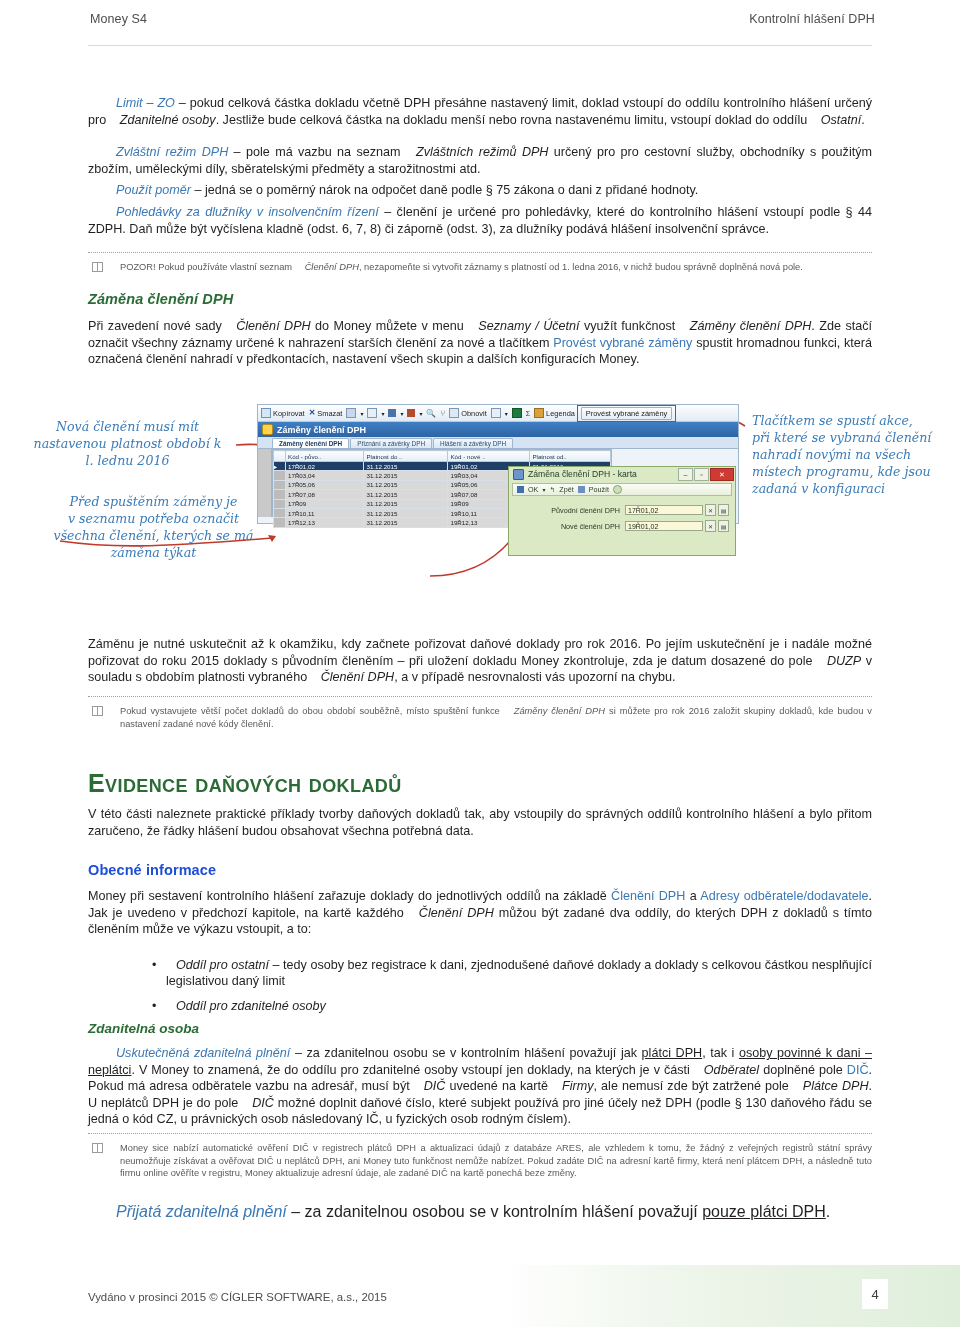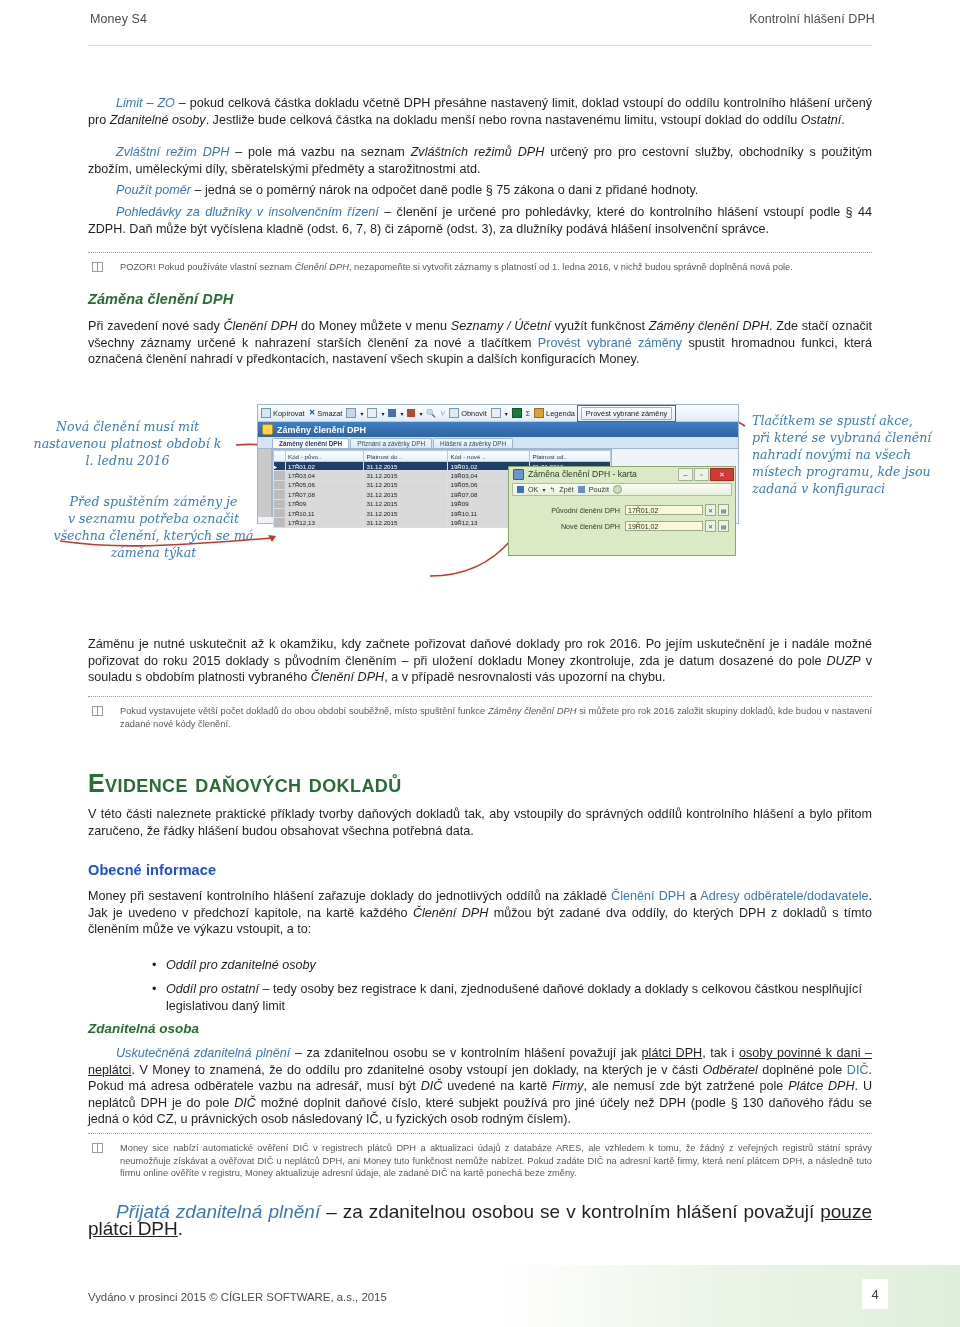--- a/index.html
+++ b/index.html
@@ -20,21 +20,21 @@
   .page-header .hdr-text{font-size:12.5px;color:#4d4d4d;letter-spacing:.1px;}
   .header-rule{
     position:absolute;left:88px;top:45px;width:784px;height:1px;
     background:#cfe0cd;
   }
   .para{
     position:absolute;left:88px;width:784px;
     font-size:12.6px;line-height:16.6px;color:#231f20;text-align:justify;
   }
   .lead{color:#3a78b5;font-style:italic;margin-left:28px;}
-  .it{font-style:italic;}
+  .it{font-style:italic;margin-left:10px;}
   .link{color:#3a78b5;}
   .uline{text-decoration:underline;}
   
   .dotrule{
     position:absolute;left:88px;width:784px;height:0;
     border-top:1px dotted #9aa29a;
   }
   .note{
     position:absolute;left:120px;width:752px;
     font-size:9.3px;line-height:12.6px;color:#5a5a5a;text-align:justify;
@@ -429,35 +429,35 @@
 <div class="h1" style="top:769px;">Evidence daňových dokladů</div>
 <div class="para" style="top:806px;">V této části naleznete praktické příklady tvorby daňových dokladů tak, aby vstoupily do správných oddílů kontrolního hlášení a bylo přitom zaručeno, že řádky hlášení budou obsahovat všechna potřebná data.</div>
 
 <div class="h3" style="top:862px;">Obecné informace</div>
 <div class="para" style="top:888px;">
   <span>Money při sestavení kontrolního hlášení zařazuje doklady do jednotlivých oddílů na základě </span><span class="link">Členění DPH</span><span> a </span><span class="link">Adresy odběratele/dodavatele</span><span>. Jak je uvedeno v předchozí kapitole, na kartě každého </span><span class="it">Členění DPH</span><span> můžou být zadané dva oddíly, do kterých DPH z dokladů s tímto členěním může ve výkazu vstoupit, a to:</span>
 </div>
 
 <ul class="bullets" style="top:944px;">
   <li>
-    <span class="it">Oddíl pro zdanitelné osoby</span><span></span>
+    <span class="it">Oddíl pro ostatní</span><span> – tedy osoby bez registrace k dani, zjednodušené daňové doklady a doklady s celkovou částkou nesplňující legislativou daný limit</span>
   </li>
   <li>
-    <span class="it">Oddíl pro ostatní</span><span> – tedy osoby bez registrace k dani, zjednodušené daňové doklady a doklady s celkovou částkou nesplňující legislativou daný limit</span>
+    <span class="it">Oddíl pro zdanitelné osoby</span><span></span>
   </li>
 </ul>
 
 <div class="h3i" style="top:1021px;">Zdanitelná osoba</div>
 <div class="para" style="top:1045px;">
   <span class="lead">Uskutečněná zdanitelná plnění</span><span> – za zdanitelnou osobu se v kontrolním hlášení považují jak </span><span class="uline">plátci DPH</span><span>, tak i </span><span class="uline">osoby povinné k dani – neplátci</span><span>. V Money to znamená, že do oddílu pro zdanitelné osoby vstoupí jen doklady, na kterých je v části </span><span class="it">Odběratel</span><span> doplněné pole </span><span class="link">DIČ</span><span>. Pokud má adresa odběratele vazbu na adresář, musí být </span><span class="it">DIČ</span><span> uvedené na kartě </span><span class="it">Firmy</span><span>, ale nemusí zde být zatržené pole </span><span class="it">Plátce DPH</span><span>. U neplátců DPH je do pole </span><span class="it">DIČ</span><span> možné doplnit daňové číslo, které subjekt používá pro jiné účely než DPH (podle § 130 daňového řádu se jedná o kód CZ, u právnických osob následovaný IČ, u fyzických osob rodným číslem).</span>
 </div>
 
 <div class="dotrule" style="top:1133px;"></div>
 <div class="note-icon" style="left:92px;top:1143px;"></div>
 <div class="note" style="top:1142px;">Money sice nabízí automatické ověření DIČ v registrech plátců DPH a aktualizaci údajů z databáze ARES, ale vzhledem k tomu, že žádný z veřejných registrů státní správy neumožňuje získávat a ověřovat DIČ u neplátců DPH, ani Money tuto funkčnost nemůže nabízet. Pokud zadáte DIČ na adresní kartě firmy, která není plátcem DPH, a následně tuto firmu online ověříte v registru, Money aktualizuje adresní údaje, ale zadané DIČ na kartě ponechá beze změny.</div>
 
-<div class="para" style="top:1204px;font-size:19px;">
+<div class="para" style="top:1204px;font-size:16px;">
   <span class="lead">Přijatá zdanitelná plnění</span><span> – za zdanitelnou osobou se v kontrolním hlášení považují </span><span class="uline">pouze plátci DPH</span><span>.</span>
 </div>
 
 <div class="footer-band"></div>
 <div class="footer-text">Vydáno v prosinci 2015 © CÍGLER SOFTWARE, a.s., 2015</div>
 <div class="page-num">4</div>
 
 </body></html>

